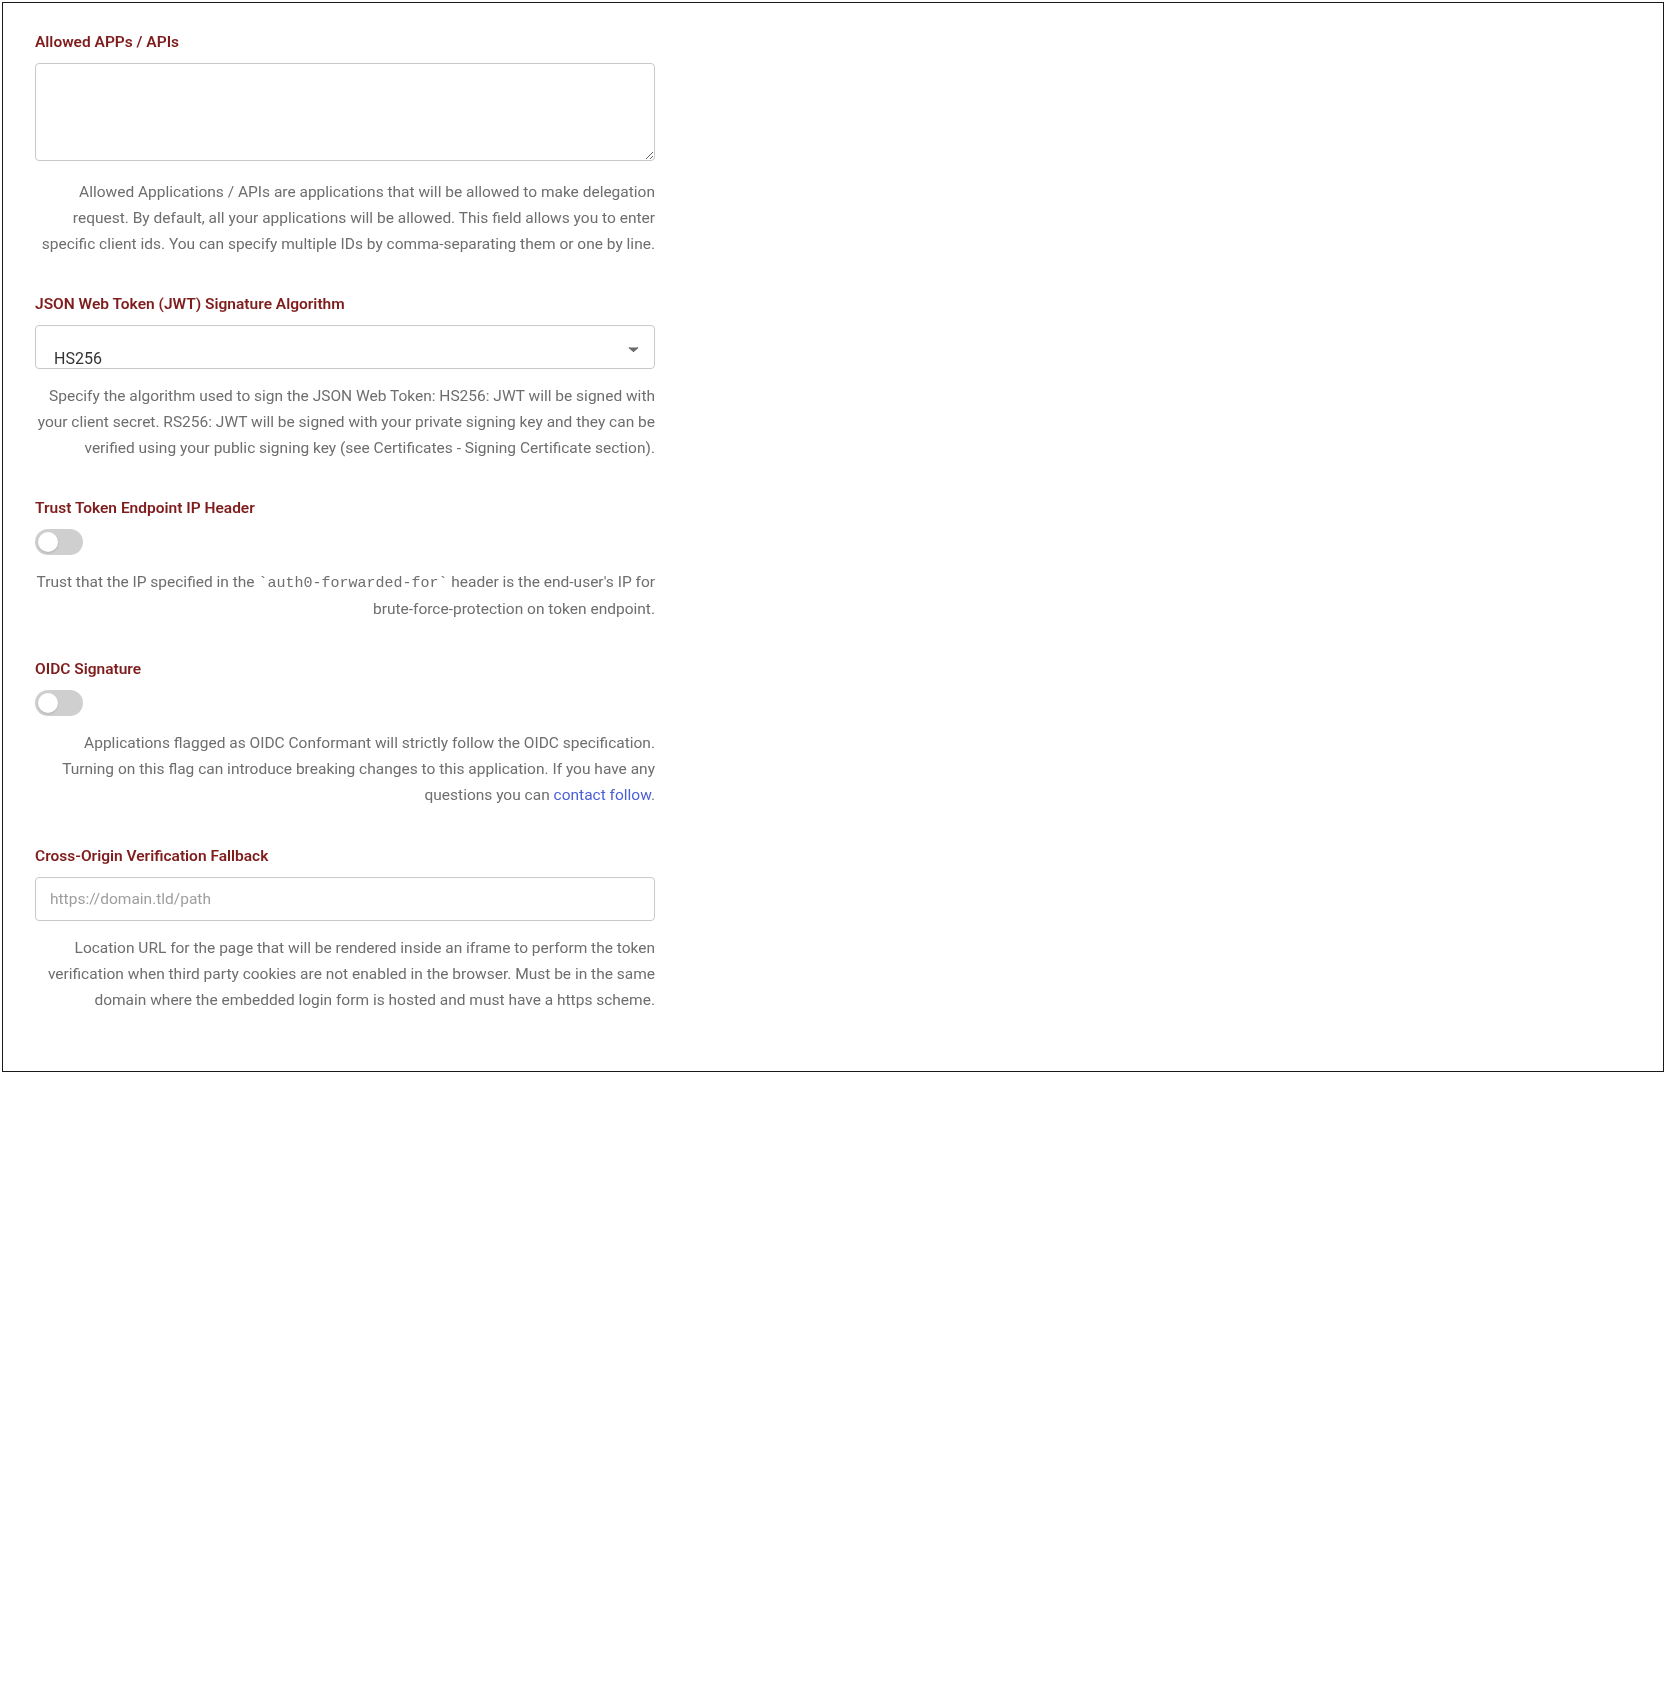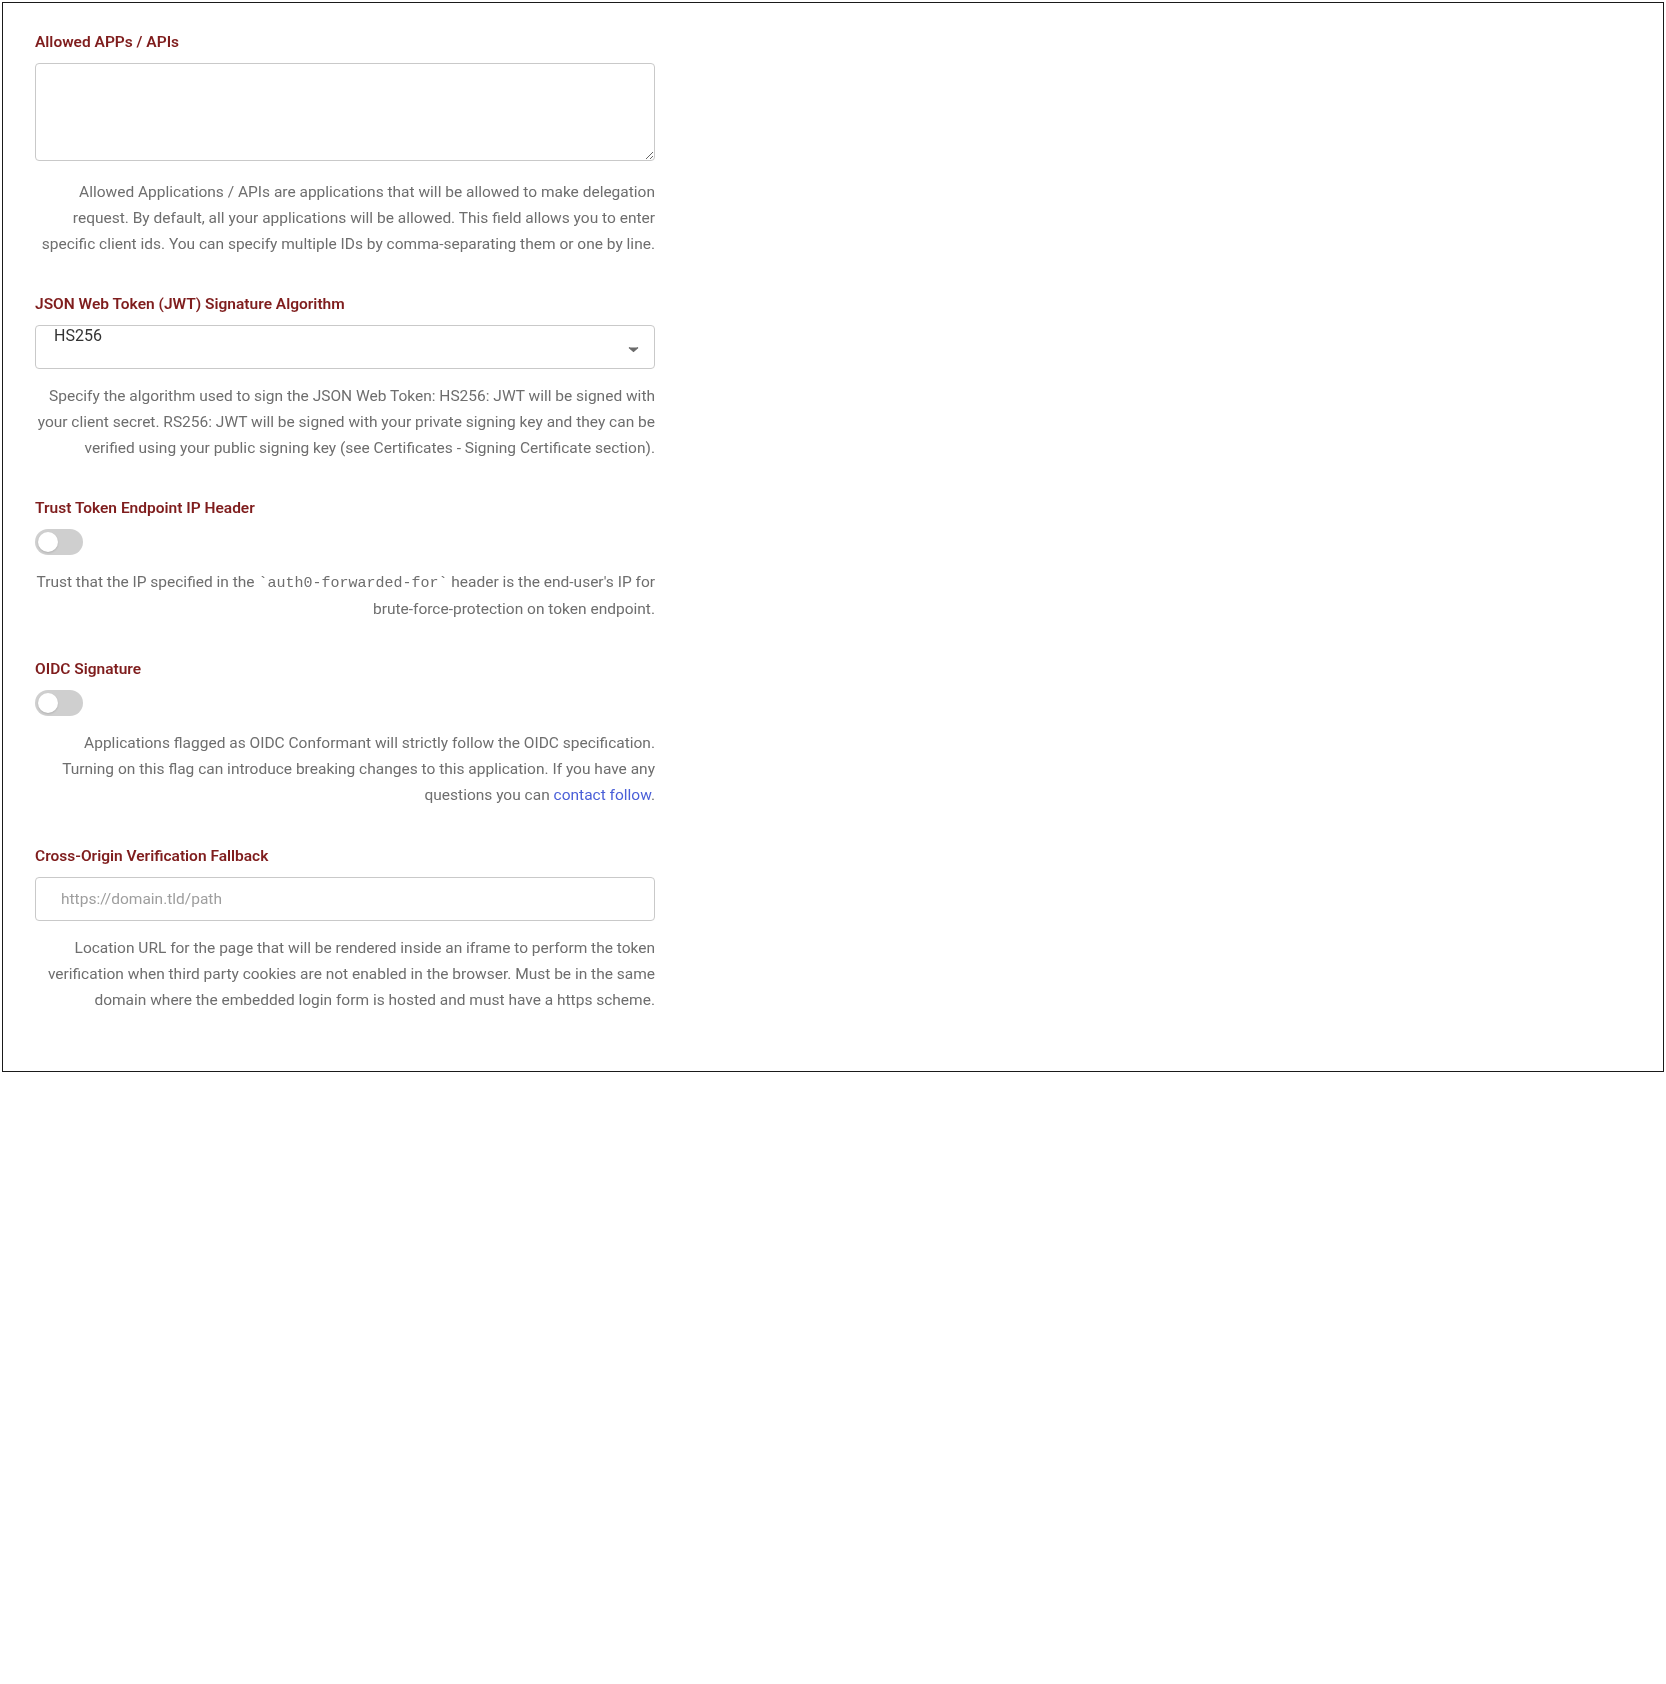--- a/index.html
+++ b/index.html
@@ -42,21 +42,21 @@
       font-size: 15px;
       font-family: inherit;
       resize: vertical;
       background: #fff;
     }
     .text-input {
       width: 100%;
       height: 44px;
       border: 1px solid #c9c9c9;
       border-radius: 4px;
-      padding: 0 25px;
+      padding: 0 14px;
       font-size: 15.5px;
       font-family: inherit;
       color: #333;
       background: #fff;
     }
     .text-input::placeholder {
       color: #9e9e9e;
     }
     .select-wrapper {
       position: relative;
@@ -69,21 +69,21 @@
       border-radius: 4px;
       padding: 0 40px 0 18px;
       font-size: 16px;
       font-family: inherit;
       color: #333;
       background: #fff;
       appearance: none;
       -webkit-appearance: none;
       cursor: pointer;
       display: flex;
-      align-items: flex-start;
+      align-items: flex-end;
     }
     .select-caret {
       position: absolute;
       right: 16px;
       top: 50%;
       transform: translateY(-50%);
       pointer-events: none;
       color: #6b6b6b;
     }
     .help-text {

